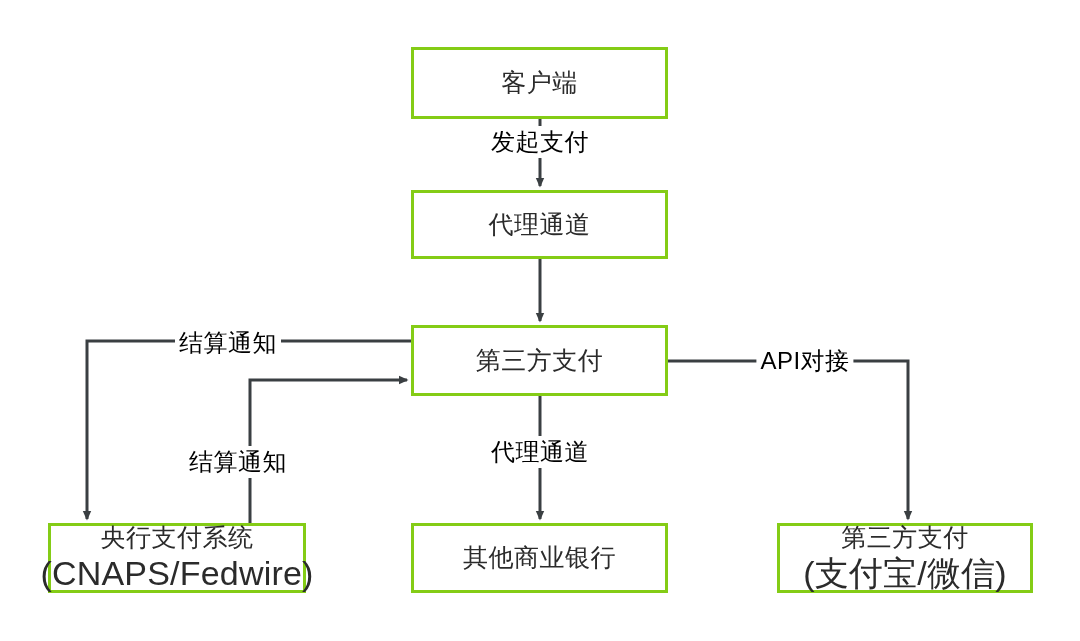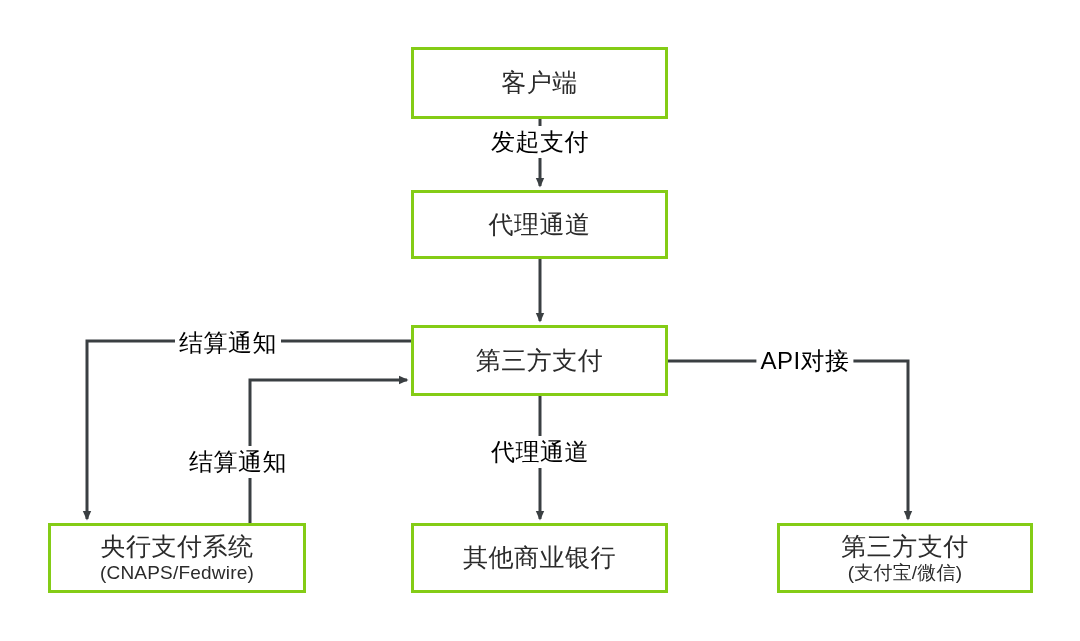--- a/index.html
+++ b/index.html
@@ -40,21 +40,21 @@
     text-align: center;
     line-height: 1.18;
     z-index: 3;
   }
   .node .line1 {
     font-size: 25px;
     letter-spacing: 0.5px;
     white-space: nowrap;
   }
   .node .line2 {
-    font-size: 19px;
+    font-size: 34px;
     letter-spacing: 0.2px;
     white-space: nowrap;
   }
   .edge-label {
     position: absolute;
     background: #ffffff;
     font-size: 24px;
     letter-spacing: 0.5px;
     white-space: nowrap;
     color: #000000;

